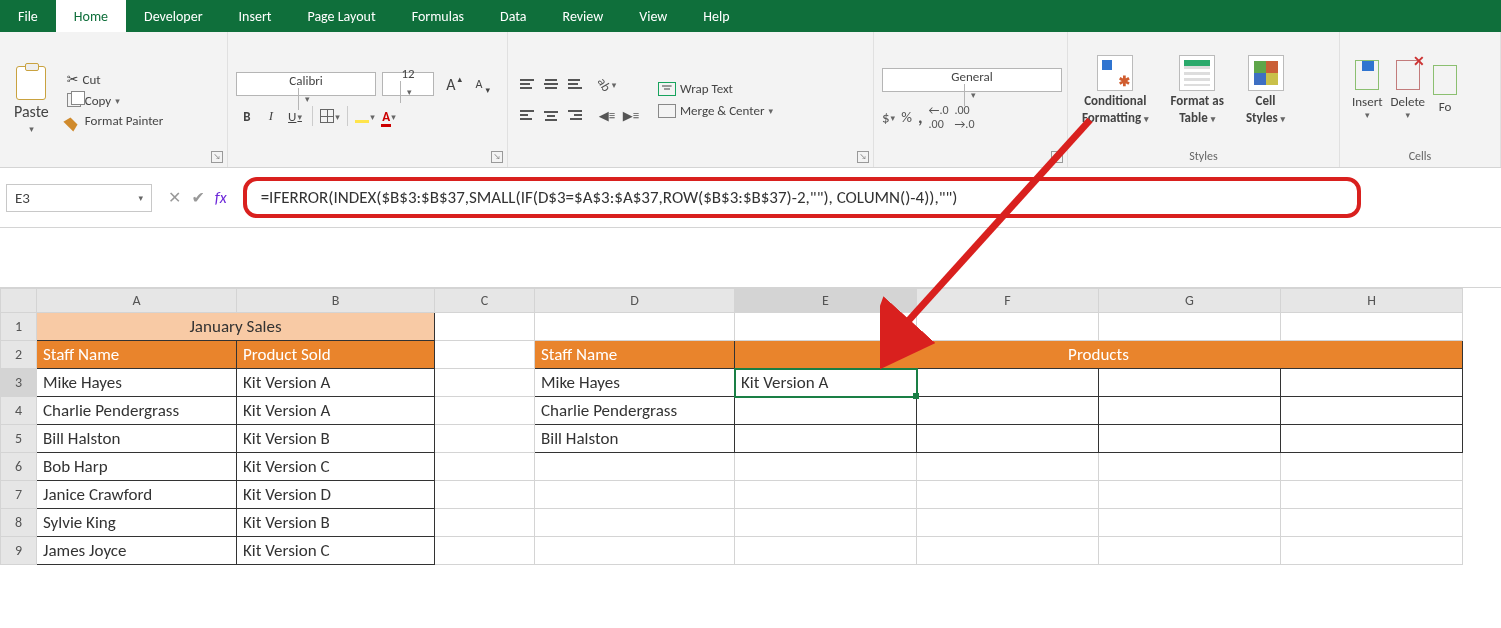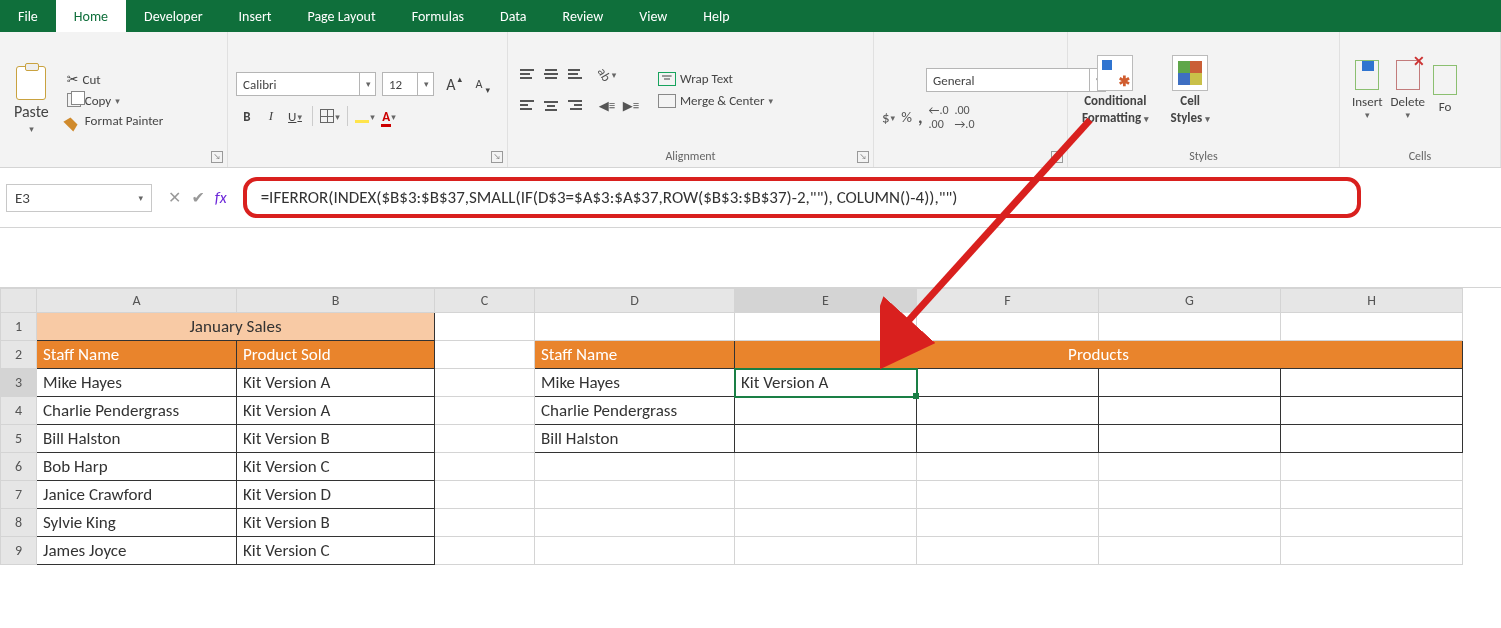--- a/index.html
+++ b/index.html
@@ -23,25 +23,25 @@
 .paste-btn { display:flex; flex-direction:column; align-items:center; padding:4px 6px; gap:2px; color:#444;}
 .paste-ico { width:30px; height:34px; border:1px solid #c9a23f; border-radius:3px; background:#fff; position:relative;}
 .paste-ico::before{content:"";position:absolute;top:-4px;left:8px;width:12px;height:6px;border:1px solid #c9a23f;border-radius:2px;background:#eee;}
 .dd-caret { font-size:9px; color:#666;}
 .scissor{color:#444;font-size:14px;}
 .copy-ico{width:14px;height:14px;border:1px solid #888;position:relative;display:inline-block;}
 .copy-ico::after{content:"";position:absolute;left:3px;top:-3px;width:12px;height:12px;border:1px solid #888;background:#fff;}
 .brush{width:14px;height:16px;display:inline-block;transform:rotate(45deg);border-bottom:8px solid #d08a2c;border-left:2px solid transparent;border-right:2px solid transparent;}
 
 .font-top{display:flex;gap:6px;align-items:center;margin-bottom:8px;}
-.combo{display:flex;align-items:center;border:1px solid #b5b5b5;background:#fff;height:24px;}
+.combo{display:flex;align-items:center;border:1px solid #b5b5b5;background:#fff;height:24px;flex-direction:column;}
 .combo span{padding:0 6px;font-size:13px;color:#444;}
 .combo .dd{border-left:1px solid #b5b5b5;width:16px;text-align:center;font-size:9px;color:#666;line-height:22px;}
 .font-top .combo.name{width:140px; justify-content:space-between;}
-.font-top .combo.size{width:52px; justify-content:space-between;}
+.font-top .combo.size{width:52px; justify-content:center;}
 .fbtn{width:22px;height:22px;display:flex;align-items:center;justify-content:center;color:#444;font-size:13px;position:relative;}
 .font-bottom{display:flex;gap:2px;align-items:center;}
 .btn-bold{font-weight:bold;}
 .btn-ital{font-style:italic;font-family:Georgia,serif;}
 .btn-ul{text-decoration:underline;}
 .splitdd{display:flex;align-items:center;}
 .splitdd .dd-caret{margin-left:1px;}
 .grid-ico{width:14px;height:14px;display:inline-block;position:relative;}
 .grid-ico::before,.grid-ico::after{content:"";position:absolute;background:#666;}
 .grid-ico::before{left:0;right:0;top:0;height:100%;background:linear-gradient(#666,#666) left/1px 100% no-repeat,linear-gradient(#666,#666) center/1px 100% no-repeat,linear-gradient(#666,#666) right/1px 100% no-repeat,linear-gradient(#666,#666) top/100% 1px no-repeat,linear-gradient(#666,#666) center/100% 1px no-repeat,linear-gradient(#666,#666) bottom/100% 1px no-repeat;}
@@ -51,21 +51,21 @@
 
 .align-top,.align-bot{display:flex;gap:2px;}
 .al{width:22px;height:22px;display:flex;align-items:center;justify-content:center;color:#555;font-size:13px;}
 .al .bars{display:inline-block;width:14px;}
 .al .bars i{display:block;height:2px;background:#555;margin:2px 0;}
 .wrap-row,.merge-row{display:flex;align-items:center;gap:4px;font-size:13px;color:#444;padding:3px 4px;}
 .wrapico{width:18px;height:14px;border:1px solid #17a35d;position:relative;}
 .wrapico::before{content:"";position:absolute;inset:2px;background:linear-gradient(#999,#999) top/80% 2px no-repeat,linear-gradient(#999,#999) center/50% 2px no-repeat;}
 .mergeico{width:18px;height:14px;display:inline-block;border:1px solid #888;}
 
-.num-top{display:flex;margin-left:44px;}
+.num-top{display:flex;}
 .num-top .combo{width:180px;justify-content:space-between;}
 .num-bot{display:flex;gap:6px;align-items:center;margin-top:10px;color:#555;font-size:15px;}
 .num-bot .dec{font-size:12px;}
 
 .styles-body{display:flex;gap:10px;font-weight:bold;}
 .bigbtn{display:flex;flex-direction:column;align-items:center;gap:2px;font-size:13px;color:#444;padding:2px 6px;}
 .cf-ico,.tbl-ico,.cs-ico{width:36px;height:36px;border:1px solid #bbb;background:#fff;position:relative;}
 .cf-ico::before{content:"";position:absolute;left:4px;top:4px;width:10px;height:10px;background:#2f74d0;}
 .cf-ico::after{content:"✱";position:absolute;right:2px;bottom:0;font-size:14px;color:#d05d2f;}
 .tbl-ico::before{content:"";position:absolute;inset:4px;background:
@@ -263,21 +263,20 @@
             <span class="wrapico"></span>
             <span>Wrap Text</span>
           </div>
         <div class="merge-row">
             <span class="mergeico"></span>
             <span>Merge &amp; Center</span> 
             <span class="dd-caret">▾</span>
           </div>
       </div>
     </div>
-    <div class="rgroup-label">Alignment</div>
     <span class="dialog-laun">↘</span>
   </div>
 
   <div class="rgroup" style="width:194px">
     <div class="rgroup-body">
         <div class="vstack">
       <div class="num-top">
             <div class="combo">
               <span>General</span>
               <span class="dd">▾</span>
@@ -297,20 +296,25 @@
       </div>
     <span class="dialog-laun">↘</span>
   </div>
 
   <div class="rgroup" style="width:272px">
     <div class="rgroup-body styles-body">
       <div class="bigbtn">
         <span class="cf-ico"></span>
         <span>Conditional</span>
         <span><span>Formatting</span> <span class="dd-caret">▾</span></span>
+      </div>
+      <div class="bigbtn">
+        <span class="tbl-ico"></span>
+        <span>Format as</span>
+        <span><span>Table</span> <span class="dd-caret">▾</span></span>
       </div>
       <div class="bigbtn">
         <span class="cs-ico"></span>
         <span>Cell</span>
         <span><span>Styles</span> <span class="dd-caret">▾</span></span>
       </div>
     </div>
     <div class="rgroup-label">Styles</div>
   </div>
 

